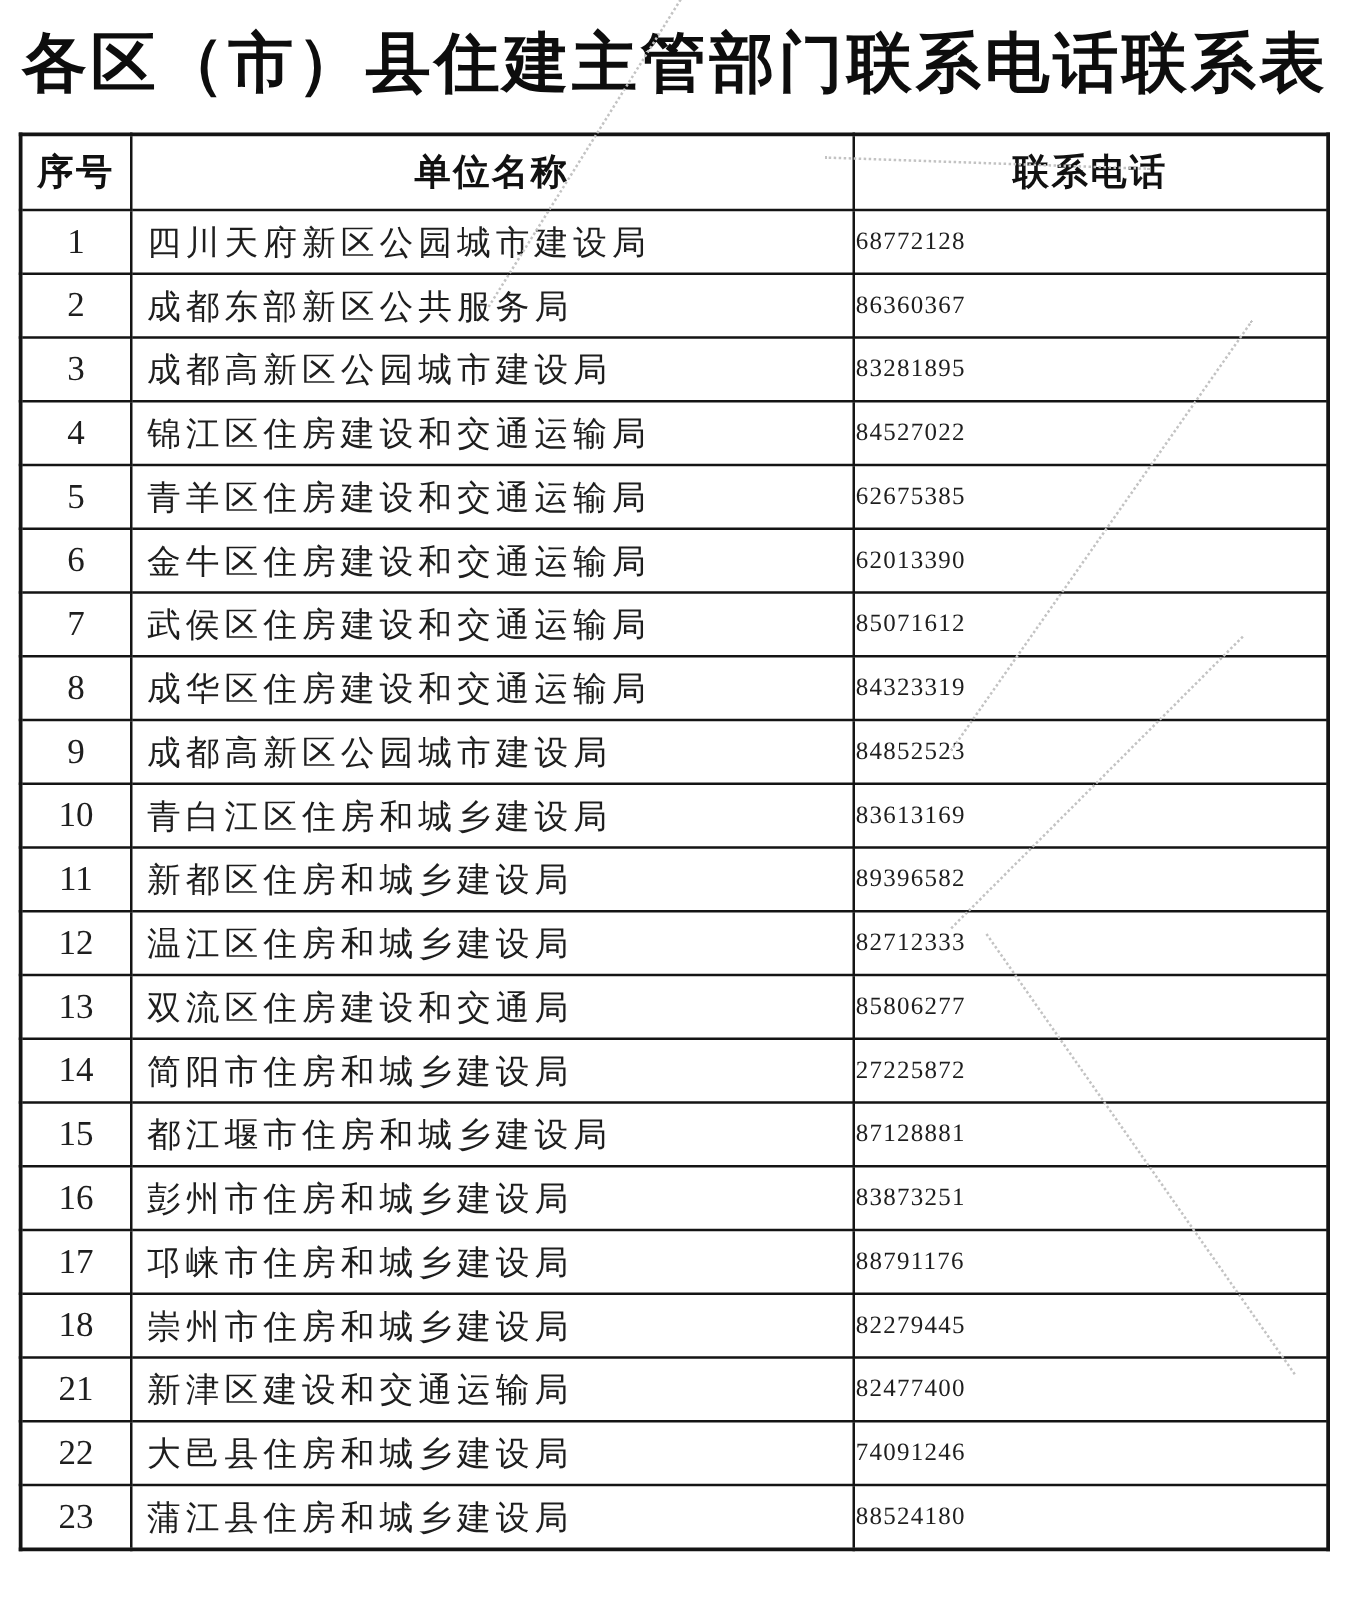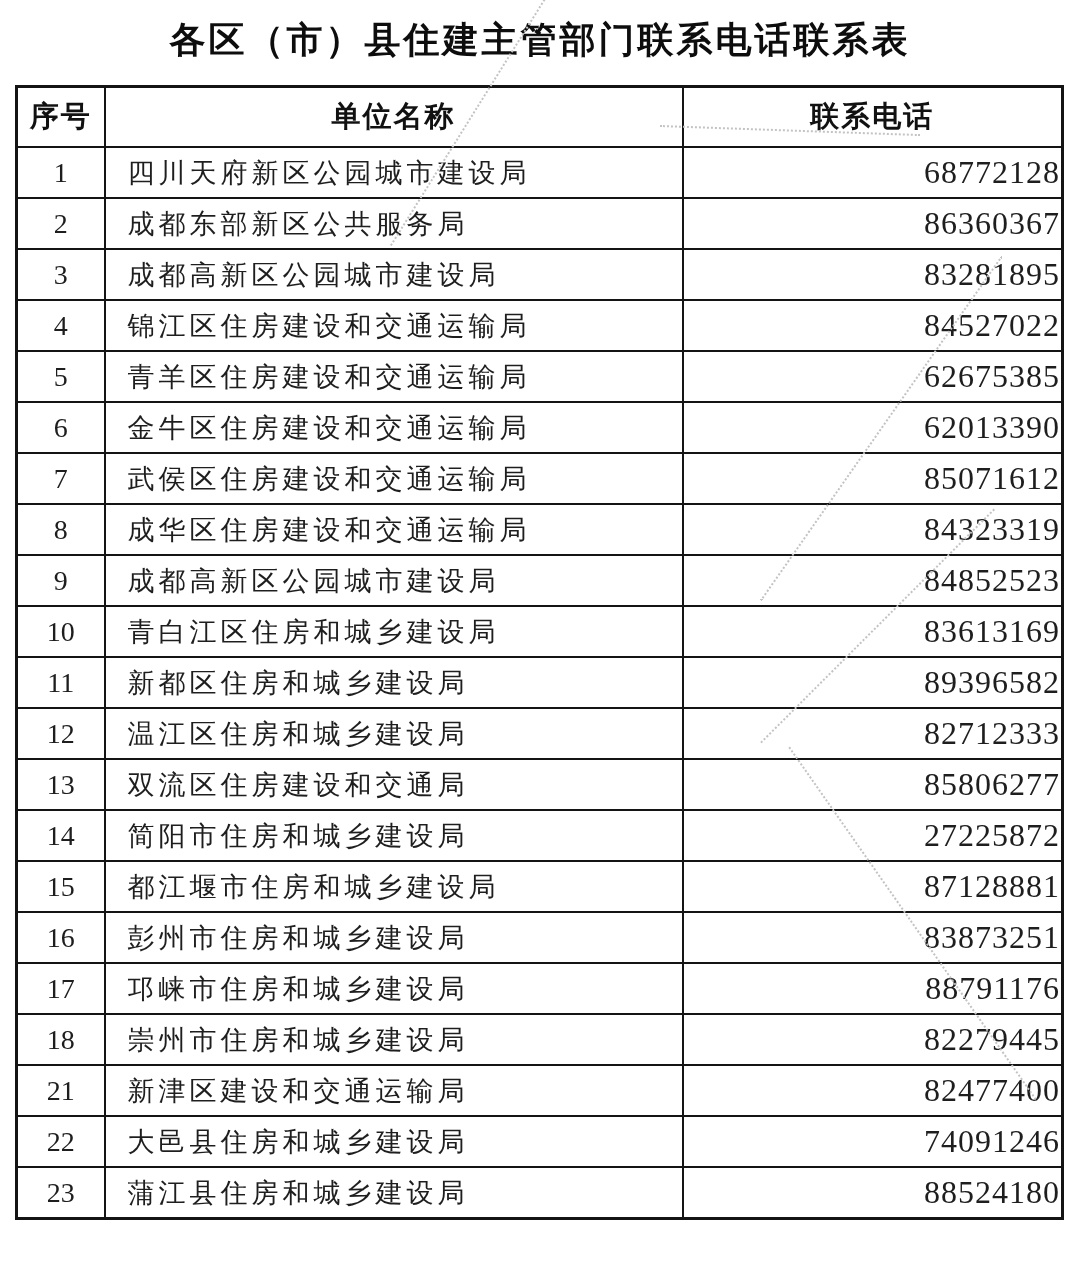--- a/index.html
+++ b/index.html
@@ -16,21 +16,21 @@
     position: relative;
     width: 1080px;
     height: 1286px;
     background: #ffffff;
   }
   .doc-title {
     padding-top: 16px;
     text-align: center;
     font-family: "Liberation Sans", "DejaVu Sans", sans-serif;
     font-weight: 900;
-    font-size: 36px;
+    font-size: 52px;
     letter-spacing: 3px;
     color: #0d0d0d;
   }
   table.contact-table {
     border-collapse: collapse;
     table-layout: fixed;
     width: 1046px;
     margin: 20px 0 0 15px;
     border: 3px solid #141414;
   }
@@ -56,26 +56,26 @@
     height: 47px;
     font-size: 27px;
     color: #1e1e1e;
   }
   td.col-index {
     text-align: center;
     font-size: 28px;
   }
   td.col-unit {
     text-align: left;
-    padding-left: 22px;
+    padding-left: 12px;
     letter-spacing: 4px;
   }
   td.col-phone {
-    text-align: right;
-    font-size: 32px;
+    text-align: left;
+    font-size: 20px;
     letter-spacing: 1px;
   }
   
   .scan-artifact {
     position: absolute;
     border-top: 2px dotted #c3c3c3;
     transform-origin: left top;
     pointer-events: none;
   }
   .art-1 { width: 330px; left: 390px; top: 245px; transform: rotate(-58deg); }

